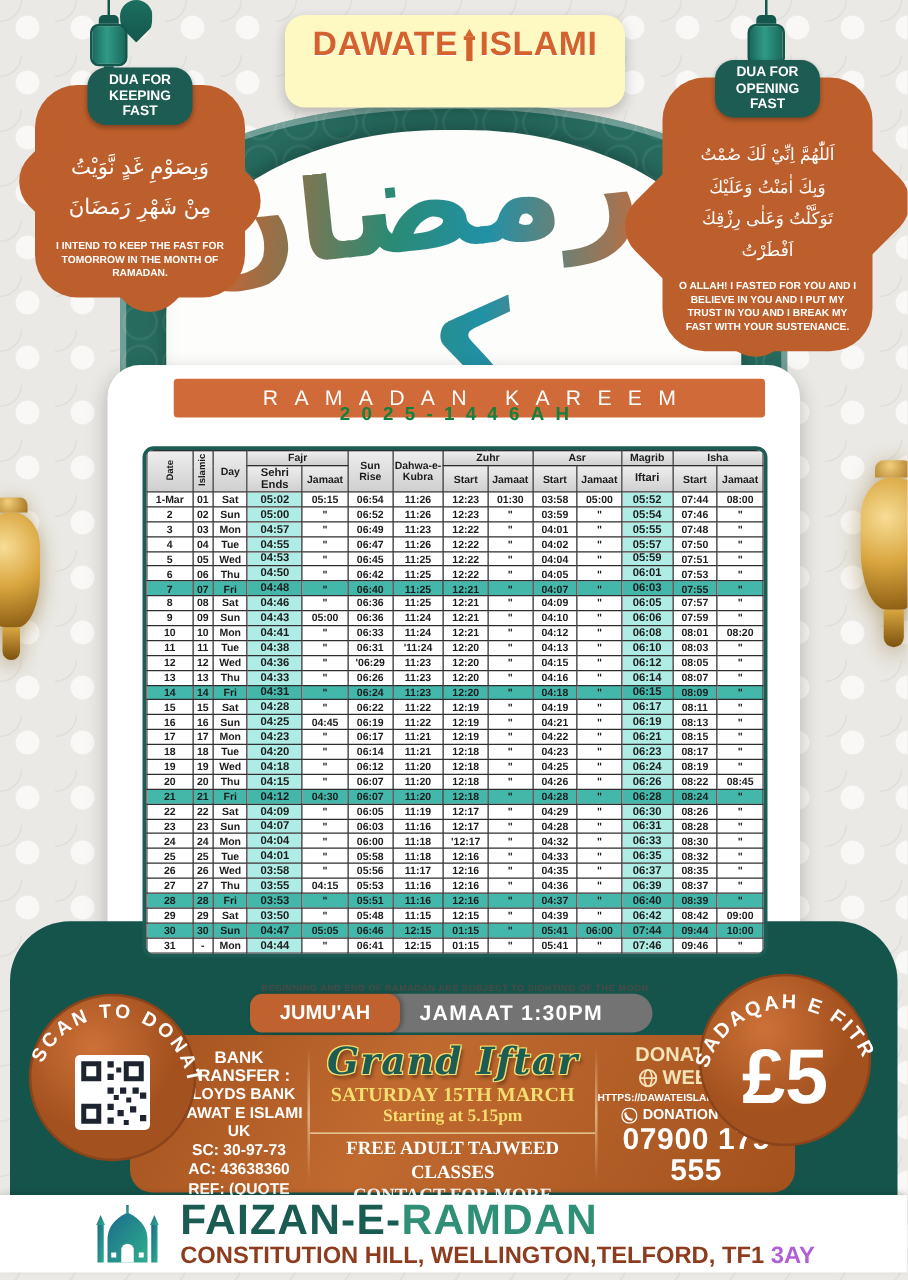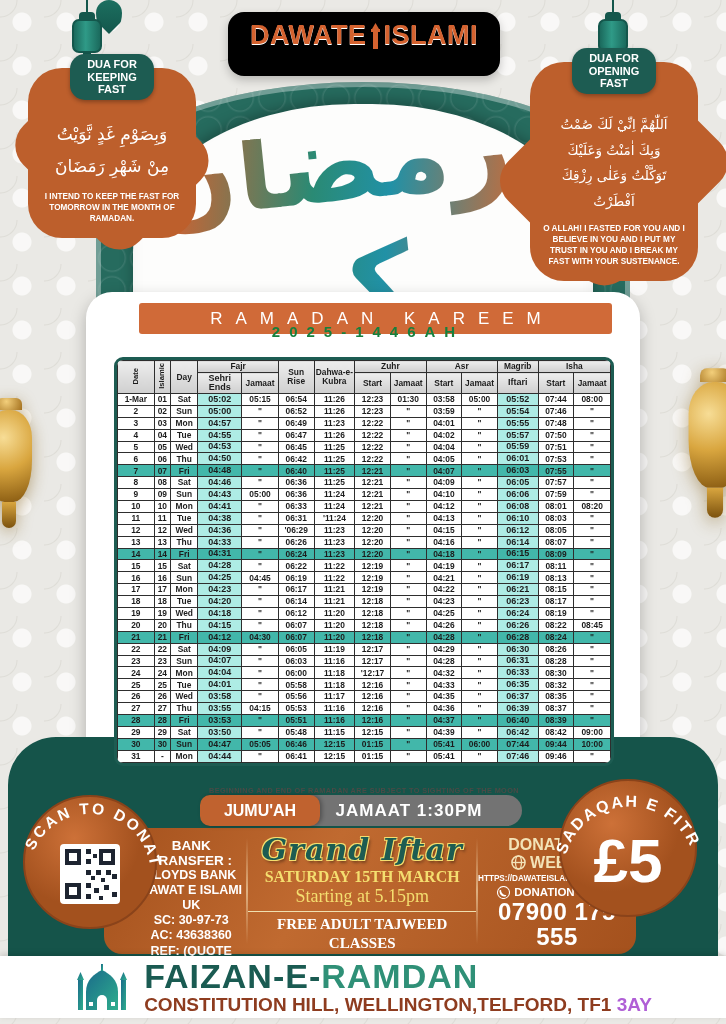--- a/index.html
+++ b/index.html
@@ -27,21 +27,21 @@
   .gold { z-index:4; filter:drop-shadow(0 4px 8px rgba(120,80,0,.45)); }
   .gold .g-cap { width:26px; height:12px; margin:0 auto; border-radius:6px 6px 0 0;
                  background:radial-gradient(circle at 40% 30%,#f3cf7b,#a3701d); }
   .gold .g-body { width:46px; height:92px; margin:0 auto; border-radius:46% 46% 40% 40%/30% 30% 45% 45%;
                   background:radial-gradient(circle at 38% 30%,#f7dd96,#d9a63f 45%,#8a5c12 95%); }
   .gold .g-tip { width:14px; height:26px; margin:0 auto; border-radius:0 0 8px 8px;
                  background:linear-gradient(#d9a63f,#7c520e); }
   .gold-l { left:-14px; top:398px; } .gold-r { right:-12px; top:378px; transform:scale(1.15); }
 
   
-  .logo-plate { left:228px; top:12px; width:272px; height:64px; background:#000000; border-radius:16px;
+  .logo-plate { left:228px; top:12px; width:272px; height:74px; background:#fef9c3; border-radius:16px;
                 box-shadow:0 4px 10px rgba(0,0,0,.22); z-index:6; text-align:left; padding-top:10px; }
   .brand { color:#d4622f; font-weight:bold; font-size:27px; letter-spacing:.5px; line-height:1;
            display:flex; align-items:flex-end; justify-content:center; gap:1px;
            text-shadow:0 1px 0 #fff; }
   .brand svg { margin:0 1px; }
   .region { color:#d4622f; font-weight:bold; font-size:12px; letter-spacing:4.5px; margin-top:3px; }
 
   
   .teal-arch { left:96px; top:82px; width:534px; height:290px; z-index:1;
                border-radius:52% 52% 0 0/40% 40% 0 0;
@@ -113,21 +113,21 @@
   .bank-title { font-size:13.5px; font-weight:bold; }
   .bank-line { font-size:12.5px; font-weight:bold; line-height:1.2; }
   .bank-ref { font-size:12.5px; font-weight:bold; color:#fff; margin-top:1px; }
   .bank-note { font-size:5.6px; font-weight:bold; color:#f3e3b8; margin-top:3px; line-height:1.4; }
 
   .iftar-col { flex:1; text-align:center; color:#fff; padding-top:4px; }
   .grand { font-family:"DejaVu Serif",serif; font-style:italic; font-weight:bold; font-size:30px;
            color:#1d5c52; letter-spacing:1px;
            text-shadow:-1px -1px 0 #f4de6f, 1px -1px 0 #f4de6f, -1px 1px 0 #f4de6f, 1px 1px 0 #f4de6f, 2px 3px 3px rgba(0,0,0,.35); }
   .iftar-date { font-family:"Liberation Serif",serif; font-weight:bold; font-size:16px; color:#f4de6f; margin-top:1px; }
-  .iftar-time { font-family:"Liberation Serif",serif; font-weight:normal; font-size:18px; color:#f4de6f; }
+  .iftar-time { font-family:"Liberation Serif",serif; font-weight:bold; font-size:14px; color:#f4de6f; }
   .iftar-sep { width:228px; height:1px; background:#f0e0b0; margin:4px auto 3px; }
   .iftar-l1,.iftar-l2 { font-family:"Liberation Serif",serif; font-weight:bold; font-size:15px; color:#fff; line-height:1.25; }
 
   .donate-col { width:158px; text-align:center; color:#fff; padding-top:8px; }
   .donate-via { font-size:16px; font-weight:bold; color:#f3e3b8; line-height:1.1; }
   .donate-web { font-size:16px; font-weight:bold; color:#f3e3b8; display:flex; align-items:center; justify-content:center; gap:4px; }
   .donate-url { font-size:8.2px; font-weight:bold; margin-top:2px; }
   .donate-info { font-size:11.5px; font-weight:bold; margin-top:3px; display:flex; align-items:center; justify-content:center; gap:4px; }
   .donate-phone { font-size:24px; font-weight:bold; letter-spacing:.5px; line-height:1.05; }
 

